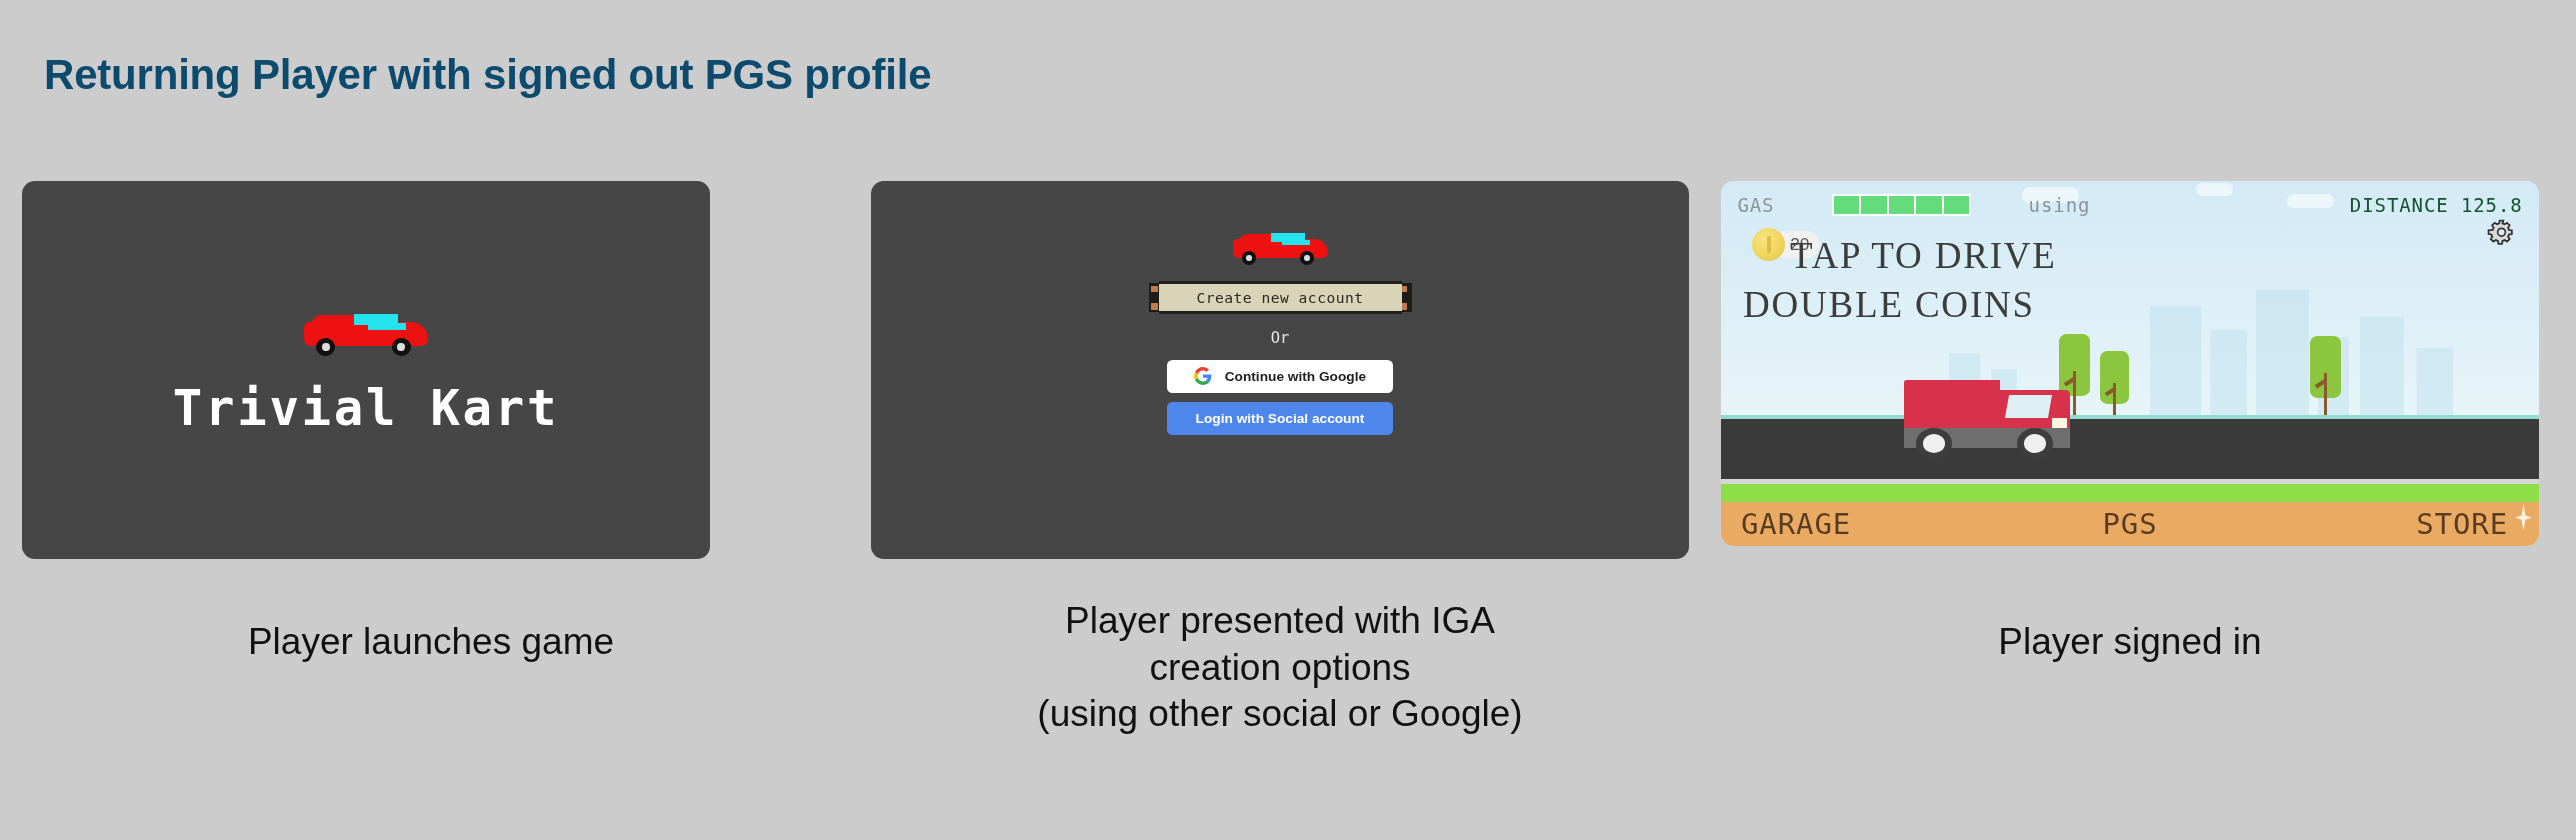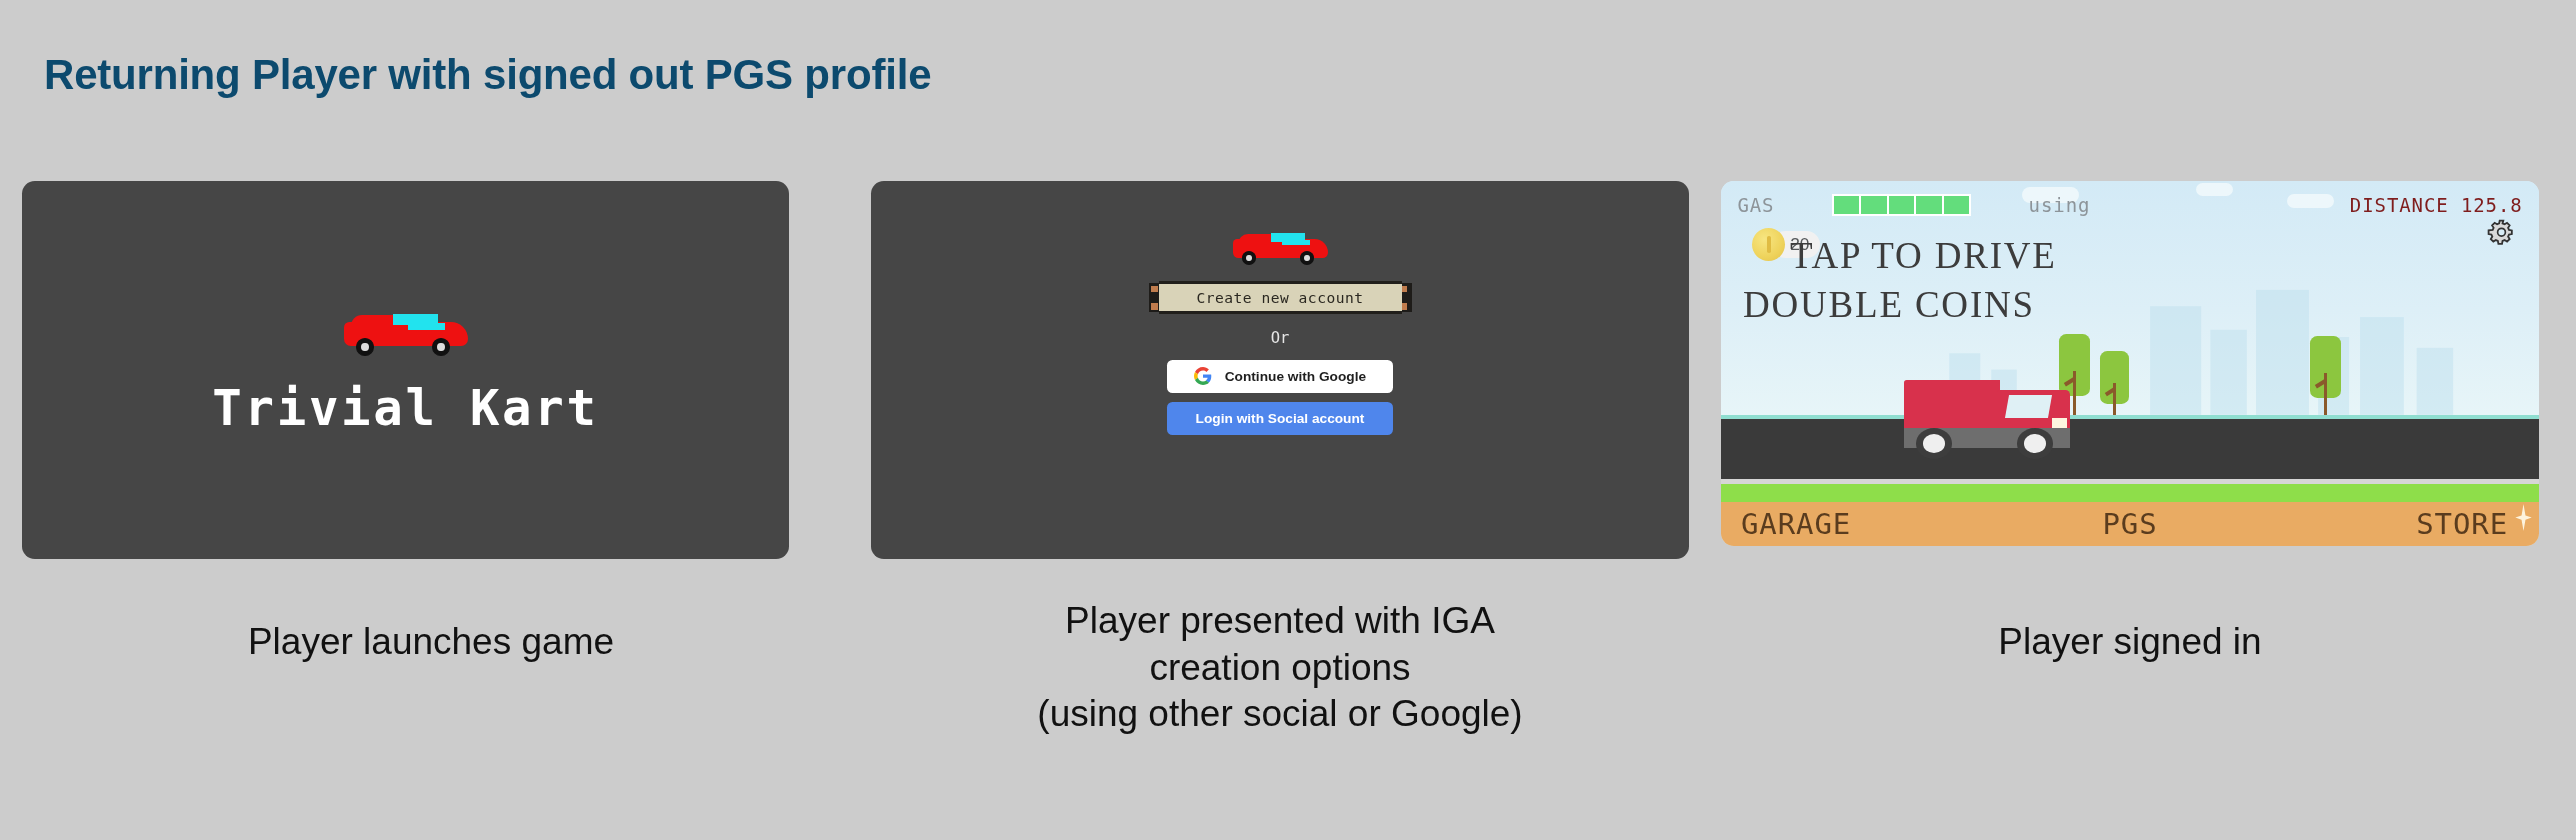--- a/index.html
+++ b/index.html
@@ -18,21 +18,21 @@
     font-size:42px; font-weight:bold; color:#0c4a6e;
     letter-spacing:-0.2px; white-space:nowrap;
   }
 
   
   .panels{ position:absolute; left:0; top:181px; width:2576px; height:393px; }
 
   .panel{ position:absolute; border-radius:12.8px; overflow:hidden; }
   .panel.dark{ background:#464646; }
 
-  #panel-1{ left:22px;   top:0; width:767px;  height:378px; }
+  #panel-1{ left:22px;   top:0; width:688px;  height:378px; }
   #panel-2{ left:871px;  top:0; width:818px;  height:378px; }
   #panel-3{ left:1721px; top:0; width:818px;  height:365px; background:#d9edf6; }
 
   
   .caption{
     position:absolute; text-align:center;
     font-size:37px; color:#111111; line-height:1.26;
     font-family:"Liberation Sans", sans-serif;
   }
   #caption-1{ left:22px;   top:619px; width:818px; }
@@ -202,21 +202,21 @@
   .gas-bar{
     width:139px; height:22px; margin-left:14.6px;
     background:#63dd7c; border:2.7px solid #ffffff;
     position:relative; display:flex;
   }
   .gas-bar i{
     flex:1; border-right:2.7px solid #ffffff;
   }
   .gas-bar i:last-child{ border-right:none; }
   .gas-user{ font-size:19px; color:#8d9499; margin-left:14.6px; }
-  .distance{ margin-left:auto; font-size:19px; color:#7f1d1d; }
+  .distance{ margin-left:auto; font-size:19px; color:#14532d; }
 
   .coin-badge{
     position:absolute; left:31px; top:47px;
     display:flex; align-items:center; height:33px;
   }
   .coin{
     width:33px; height:33px; border-radius:50%;
     background:radial-gradient(circle at 38% 34%, #f7e170 0%, #f1d council 0%, #eed25a 60%, #e3c24c 100%);
     background:radial-gradient(circle at 38% 34%, #f7e682 0%, #eed25a 62%, #e2c14b 100%);
     position:relative; z-index:2;

